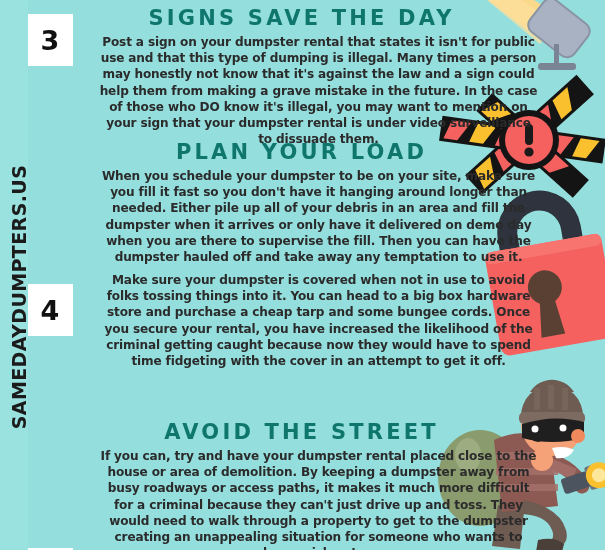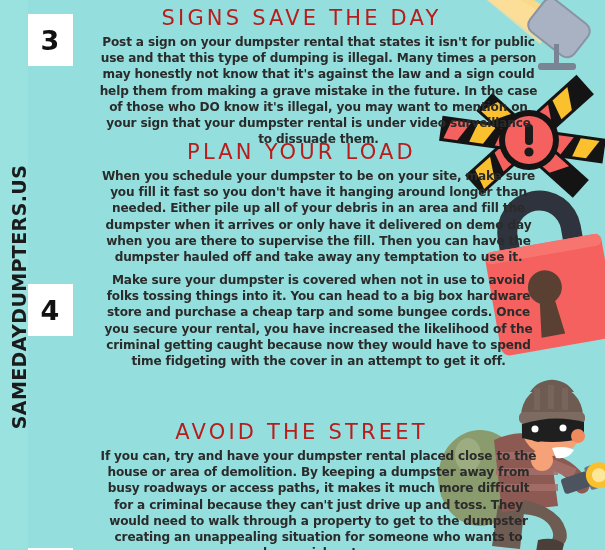--- a/index.html
+++ b/index.html
@@ -76,24 +76,24 @@
   .num-box span {
     font-family: "DejaVu Sans", sans-serif;
     font-weight: 700;
     font-size: 27px;
     color: #111111;
     line-height: 1;
   }
   .sec-head {
     text-align: center;
     font-family: "DejaVu Sans", sans-serif;
-    font-weight: 400;
+    font-weight: 700;
     font-size: 21px;
     letter-spacing: 3.2px;
-    color: #b91c1c;
+    color: #0f766e;
     margin: 0 0 4px 0;
     padding-left: 30px;
     padding-right: 32px;
     text-transform: uppercase;
   }
   .sec-body {
     margin: 0 auto;
     width: 440px;
     padding-left: 32px;
     text-align: center;

